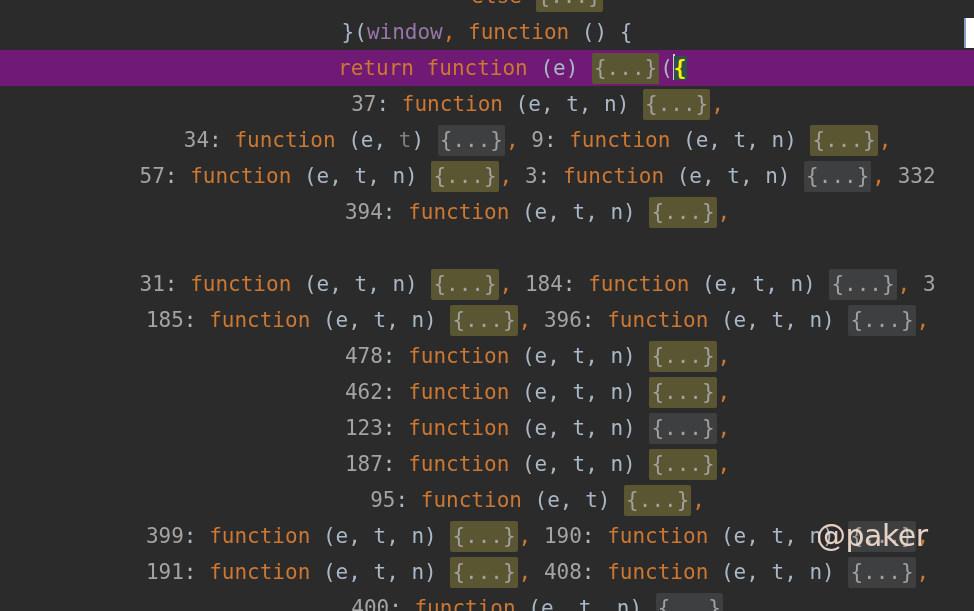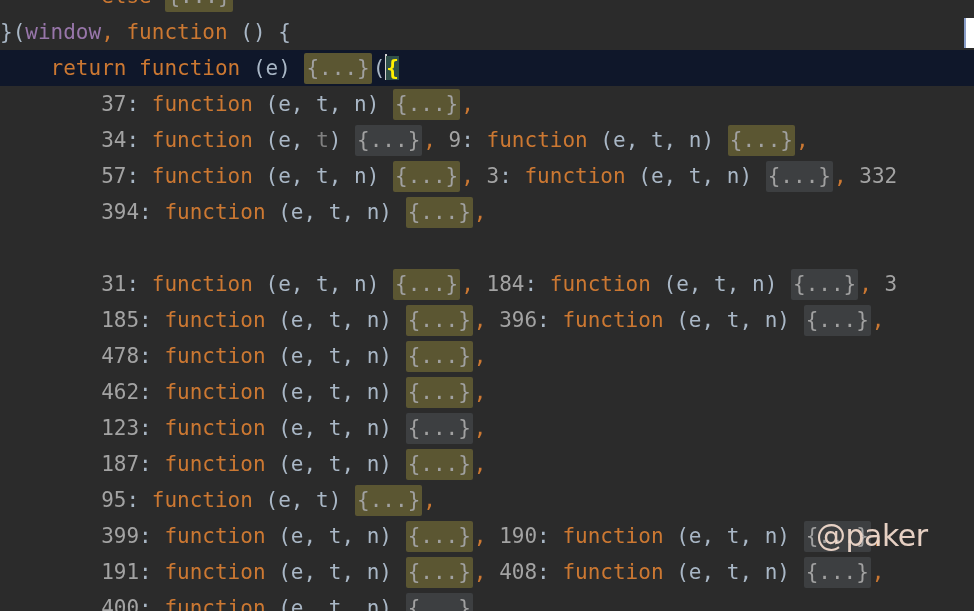--- a/index.html
+++ b/index.html
@@ -13,33 +13,34 @@
     overflow: hidden;
     font-family: "DejaVu Sans Mono", "Liberation Mono", monospace;
   }
 
   #editor {
     position: relative;
     width: 974px;
     height: 611px;
     background: #2b2b2b;
     overflow: hidden;
+    text-align: center;
   }
 
   .line {
     position: relative;
     height: 36px;
     line-height: 36px;
     font-size: 21px;
     white-space: pre;
     letter-spacing: 0px;
     color: #a9b7c6;
   }
   .line.current {
-    background: #0f172a;
+    background: #701a75;
   }
   .line.blank {
     color: transparent;
   }
 
   
   .tok-plain    { color: #a9b7c6; }
   .tok-keyword  { color: #cc7832; }      
   .tok-number   { color: #a3a3a3; }
   .tok-paramdim { color: #808080; }      

